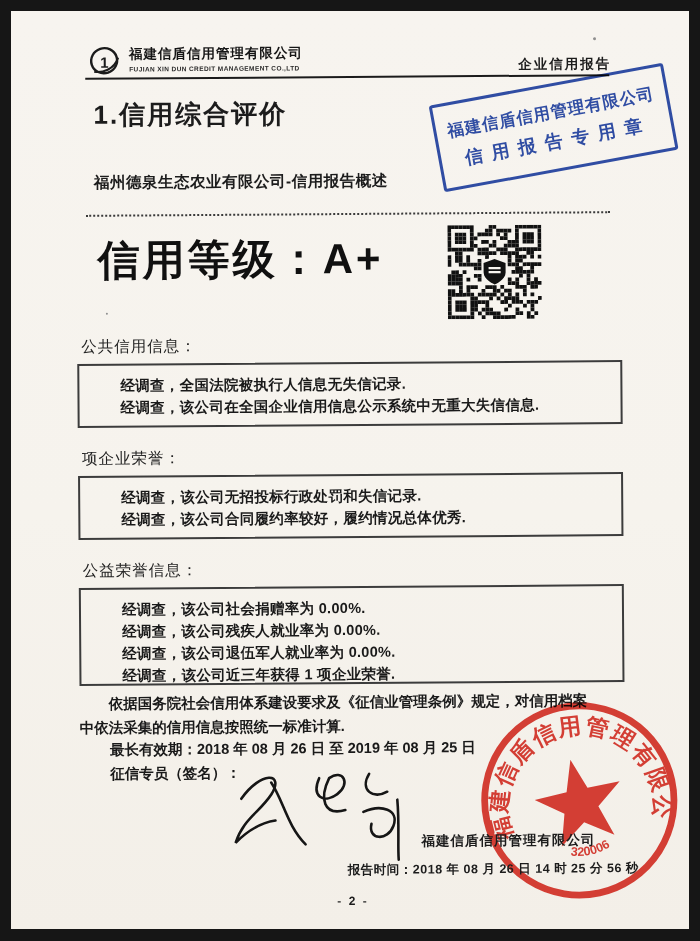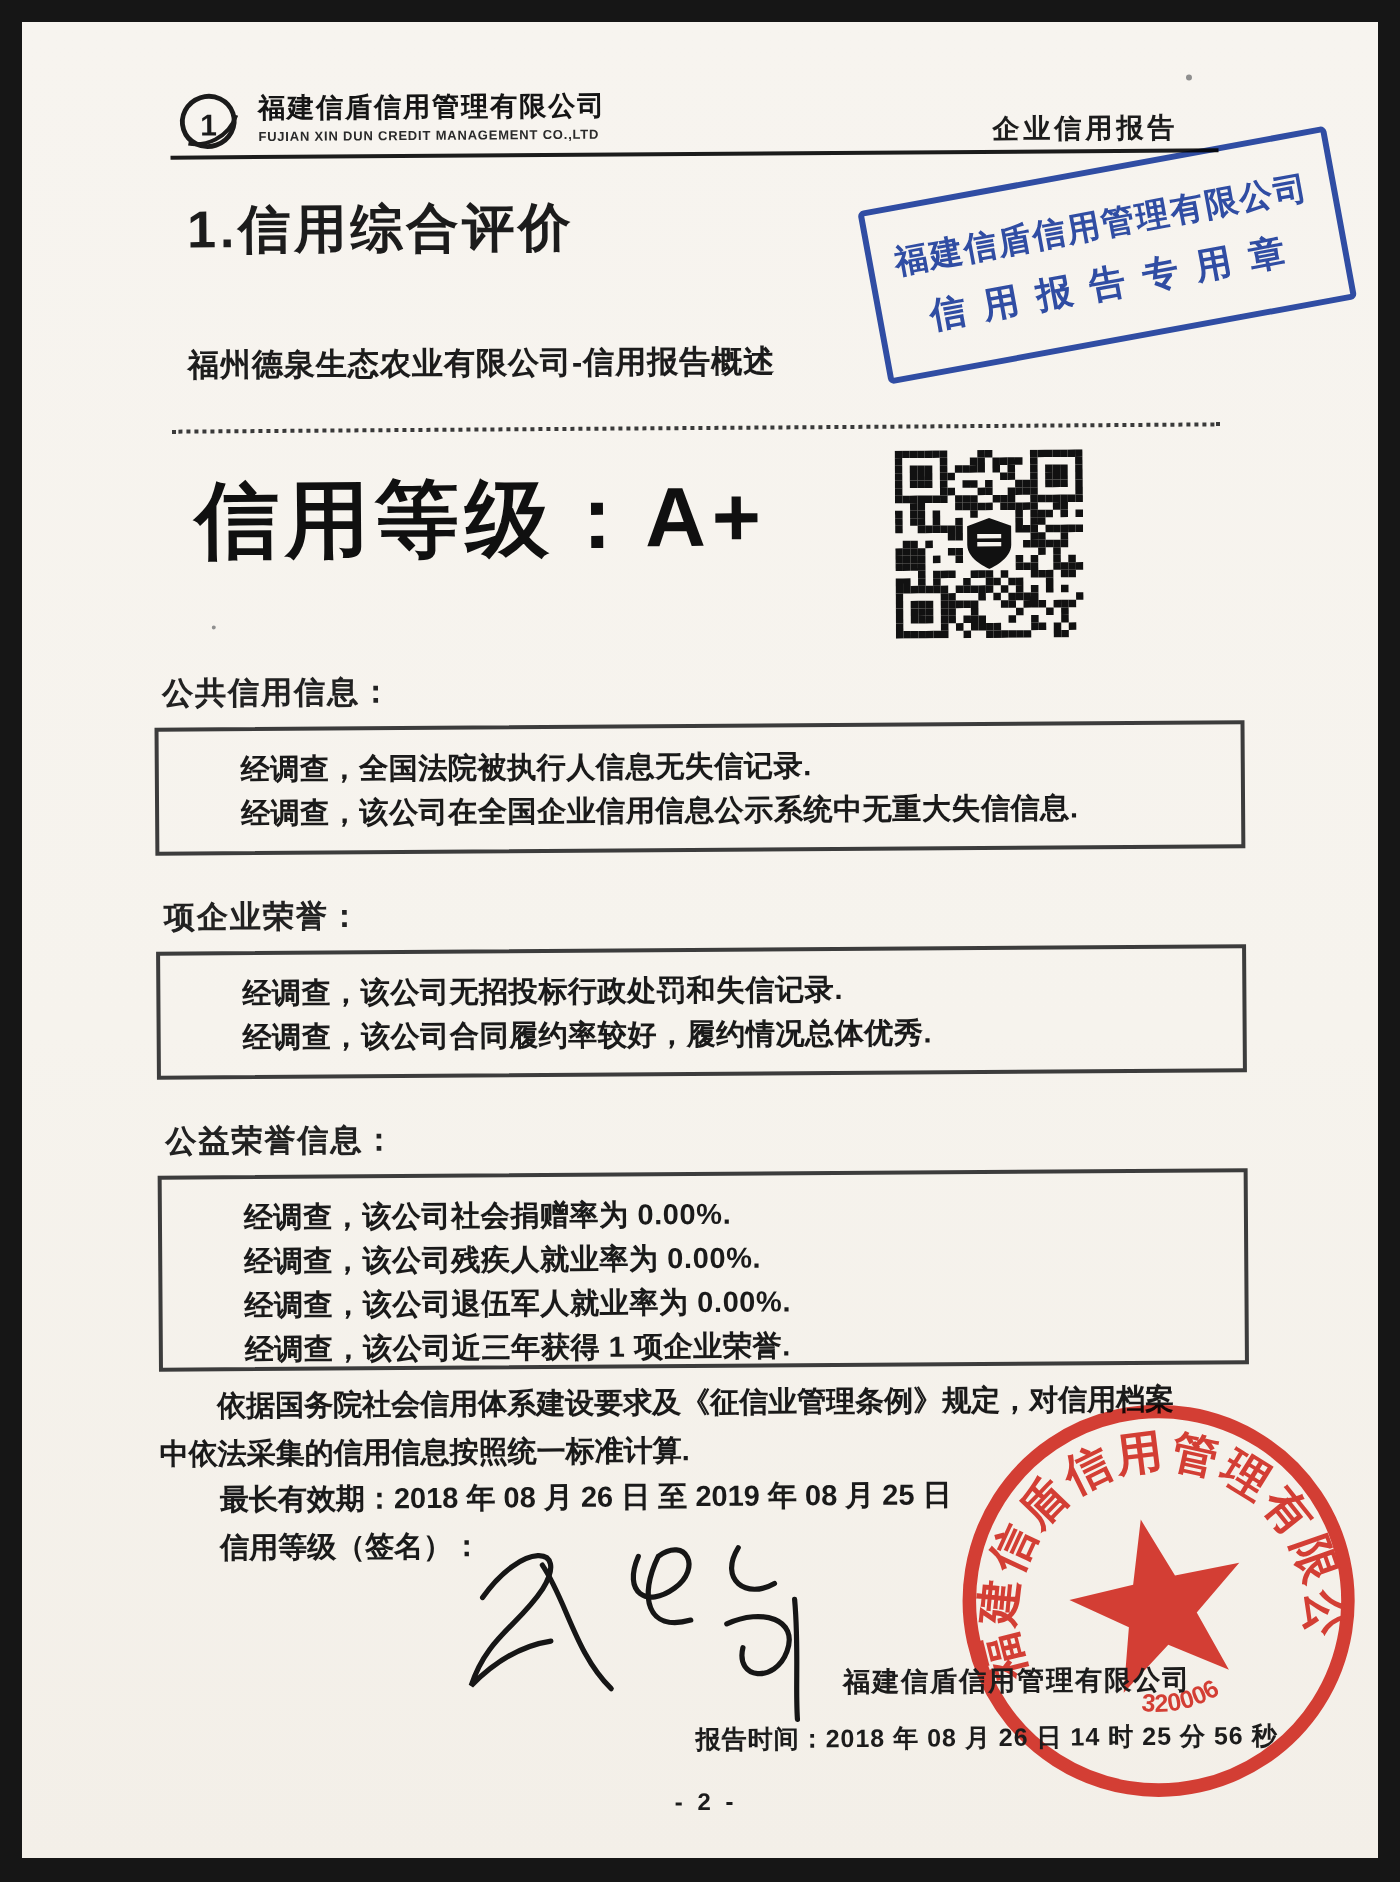--- a/index.html
+++ b/index.html
@@ -16,21 +16,21 @@
     background:linear-gradient(180deg,#f7f4ef 0%,#f6f3ed 55%,#f3efe8 100%);
     overflow:hidden;
   }
   .paper-content { position:absolute; inset:0; transform:rotate(-0.4deg); }
 
   
   .logo-group { position:absolute; left:80px; top:33px; display:flex; align-items:flex-start; gap:7px; }
   .logo-mark { width:34px; height:30px; }
   .logo-text .cn { font-size:13.5px; font-weight:bold; letter-spacing:1px; color:#151515; }
   .logo-text .en { font-size:6.5px; font-weight:bold; color:#2a2a2a; letter-spacing:.4px; margin-top:2px; }
-  .report-type { position:absolute; right:97px; top:46px; font-size:13.5px; font-weight:bold; letter-spacing:2px; }
+  .report-type { position:absolute; right:75px; top:46px; font-size:13.5px; font-weight:bold; letter-spacing:2px; }
   .header-rule { position:absolute; left:77px; top:65px; width:524px; height:0; border-top:2.5px solid #1b1b1b; }
 
   .doc-title { position:absolute; left:85px; top:85px; font-size:26px; font-weight:bold; letter-spacing:2px; }
 
   
   .blue-stamp {
     position:absolute; left:426px; top:74px; width:238px; height:88px;
     border:3.5px solid #1e3e9c; border-radius:3px;
     transform:rotate(-10deg);
     display:flex; flex-direction:column; align-items:center; justify-content:center;
@@ -38,21 +38,21 @@
   }
   .blue-stamp .l1 { font-size:16.5px; font-weight:bold; letter-spacing:1px; }
   .blue-stamp .l2 { font-size:18px; font-weight:bold; letter-spacing:9px; margin-top:6px; text-indent:4px; }
 
   .subtitle { position:absolute; left:85px; top:160px; font-size:15.5px; font-weight:bold; letter-spacing:.5px; }
   .dotted-rule { position:absolute; left:77px; top:202px; width:524px; border-top:2.5px dotted #3a3a3a; }
 
   .rating-line { position:absolute; left:88px; top:220px; font-size:42px; font-weight:bold; letter-spacing:3px; color:#101010; }
   .qr-box { position:absolute; left:438px; top:215px; width:94px; height:94px; }
 
-  .section-label { position:absolute; left:71px; font-size:15.5px; font-weight:700; letter-spacing:1px; color:#222; }
+  .section-label { position:absolute; left:71px; font-size:15.5px; font-weight:400; letter-spacing:1px; color:#222; }
   .info-box {
     position:absolute; left:67px; width:545px;
     border:2px solid #3c3c3c; background:transparent;
     padding:9px 12px 6px 12px;
   }
   .info-box .line { font-size:14.5px; font-weight:600; line-height:22px; text-indent:2em; color:#1a1a1a; letter-spacing:.3px; }
 
   .basis-para { position:absolute; left:67px; top:679px; width:545px; font-size:14.5px; font-weight:600; line-height:24px; color:#1a1a1a; }
   .basis-para .p1 { text-indent:2em; }
   .meta-line { position:absolute; left:97px; font-size:14.5px; font-weight:600; color:#1a1a1a; }
@@ -428,21 +428,21 @@
       <div class="line">经调查，该公司残疾人就业率为 0.00%.</div>
       <div class="line">经调查，该公司退伍军人就业率为 0.00%.</div>
       <div class="line">经调查，该公司近三年获得 1 项企业荣誉.</div>
     </div>
 
     <div class="basis-para">
       <div class="p1">依据国务院社会信用体系建设要求及《征信业管理条例》规定，对信用档案</div>
       <div class="p2">中依法采集的信用信息按照统一标准计算.</div>
     </div>
     <div class="meta-line" style="top:728px">最长有效期：2018 年 08 月 26 日 至 2019 年 08 月 25 日</div>
-    <div class="meta-line" style="top:752px">信用等级（签名）：</div>
+    <div class="meta-line" style="top:752px">征信专员（签名）：</div>
 
     <svg class="signature-svg" viewBox="0 0 205 110" aria-label="刘秀锦">
       <g fill="none" stroke="#161616" stroke-width="2.6" stroke-linecap="round">
         <path d="M14 42 C34 14 58 16 44 38 C32 56 16 62 8 86 C20 74 34 66 48 64"></path>
         <path d="M44 26 C56 44 60 70 78 88"></path>
         <path d="M92 22 C84 40 96 48 110 38 C124 28 116 12 102 22 C92 42 96 60 118 54"></path>
         <path d="M142 18 C132 34 146 44 160 36 M136 56 C154 48 172 54 166 70 C160 86 140 84 144 68"></path>
         <path d="M170 44 C172 68 170 88 171 104"></path>
       </g>
     </svg>

